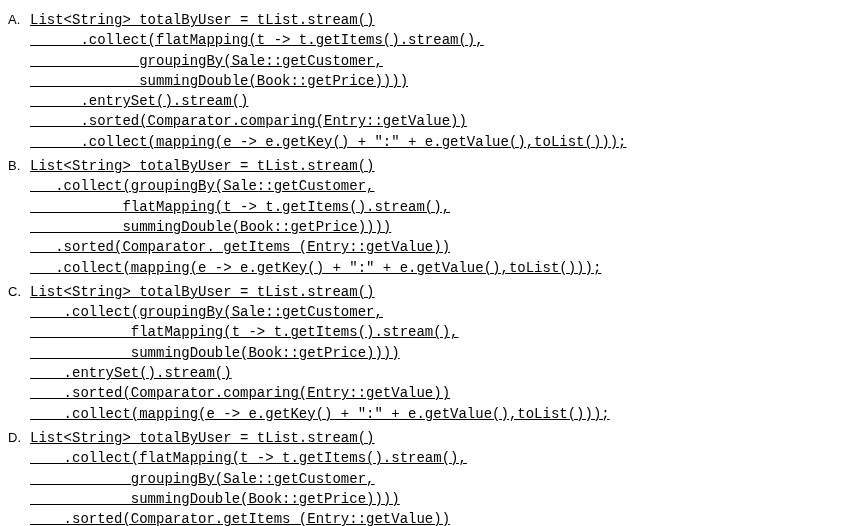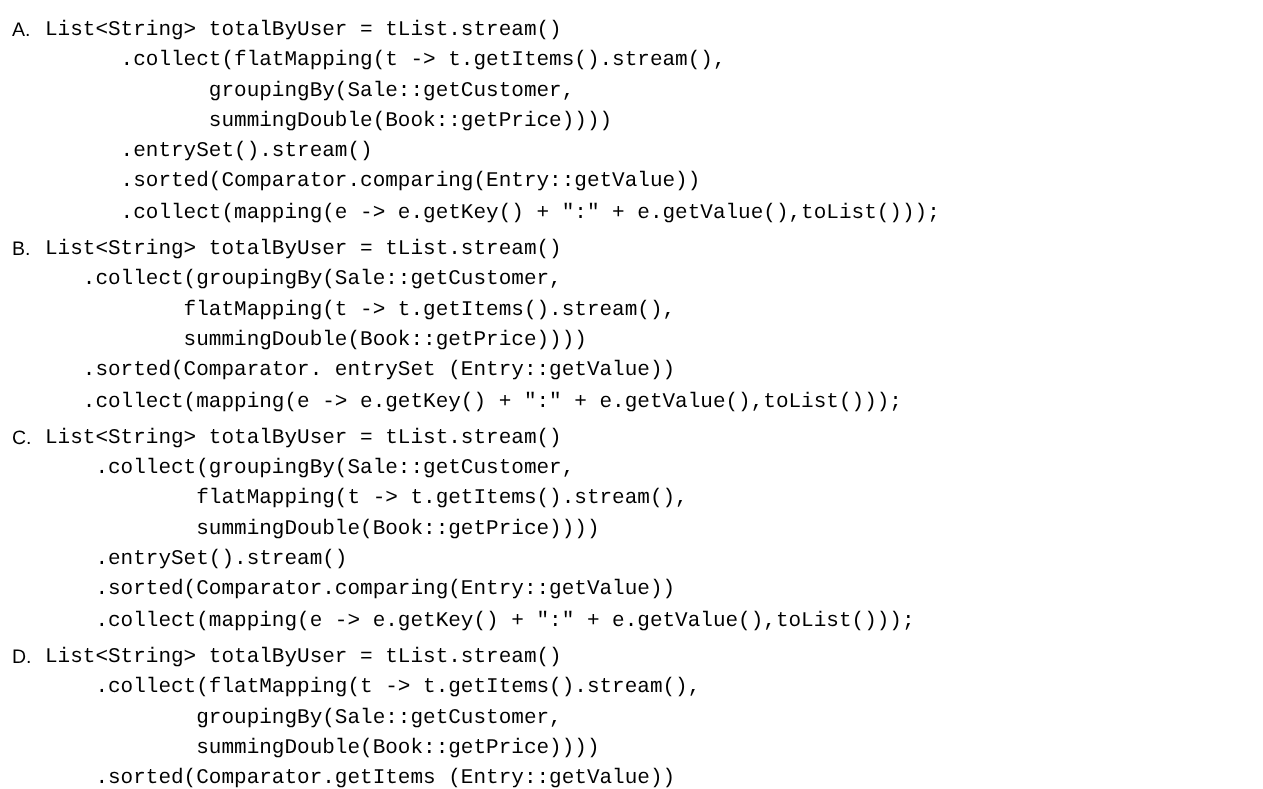--- a/index.html
+++ b/index.html
@@ -25,20 +25,21 @@
   .bullet {
     font-family: Arial, Helvetica, sans-serif;
     font-size: 13px;
     width: 22px;
     flex: 0 0 22px;
     padding-top: 1px;
   }
   .code {
     white-space: pre;
     font-family: "Courier New", Courier, monospace;
+    text-decoration: underline;
   }
 </style>
 </head>
 <body>
 
 <div class="option">
   <div class="bullet">A.</div>
   <div class="code"><span>List&lt;String&gt; totalByUser = tList.stream()</span>
 <span>      .collect(flatMapping(t -&gt; t.getItems().stream(),</span>
 <span>             groupingBy(Sale::getCustomer,</span>
@@ -47,21 +48,21 @@
 <span>      .sorted(Comparator.comparing(Entry::getValue))</span>
 <span>      .collect(mapping(e -&gt; e.getKey() + ":" + e.getValue(),toList()));</span></div>
 </div>
 
 <div class="option">
   <div class="bullet">B.</div>
   <div class="code"><span>List&lt;String&gt; totalByUser = tList.stream()</span>
 <span>   .collect(groupingBy(Sale::getCustomer,</span>
 <span>           flatMapping(t -&gt; t.getItems().stream(),</span>
 <span>           summingDouble(Book::getPrice))))</span>
-<span>   .sorted(Comparator. entrySet (Entry::getValue))</span>
+<span>   .sorted(Comparator. getItems (Entry::getValue))</span>
 <span>   .collect(mapping(e -&gt; e.getKey() + ":" + e.getValue(),toList()));</span></div>
 </div>
 
 <div class="option">
   <div class="bullet">C.</div>
   <div class="code"><span>List&lt;String&gt; totalByUser = tList.stream()</span>
 <span>    .collect(groupingBy(Sale::getCustomer,</span>
 <span>            flatMapping(t -&gt; t.getItems().stream(),</span>
 <span>            summingDouble(Book::getPrice))))</span>
 <span>    .entrySet().stream()</span>

